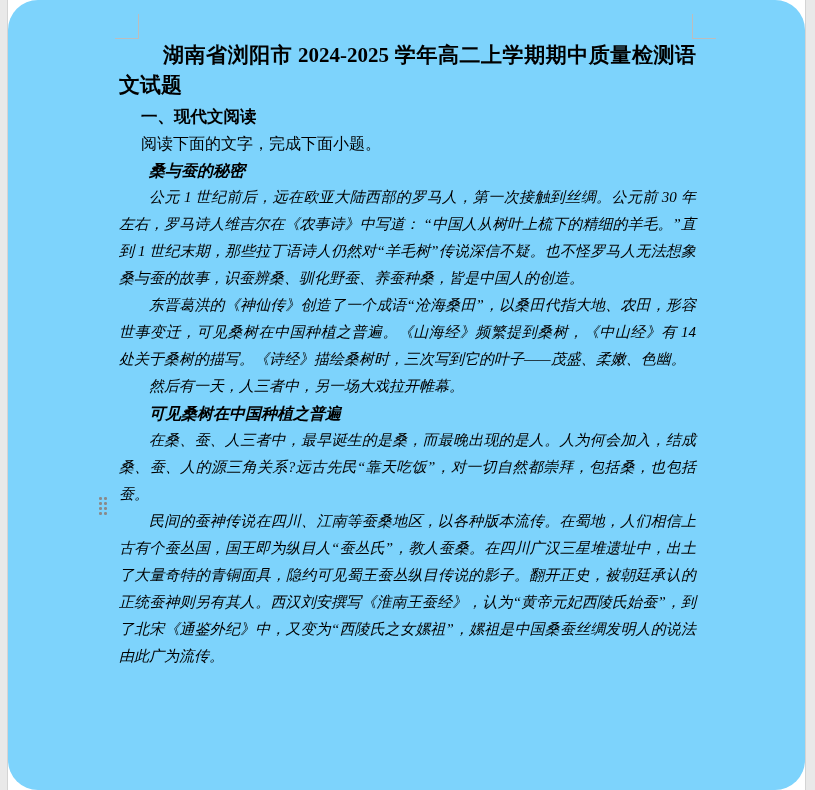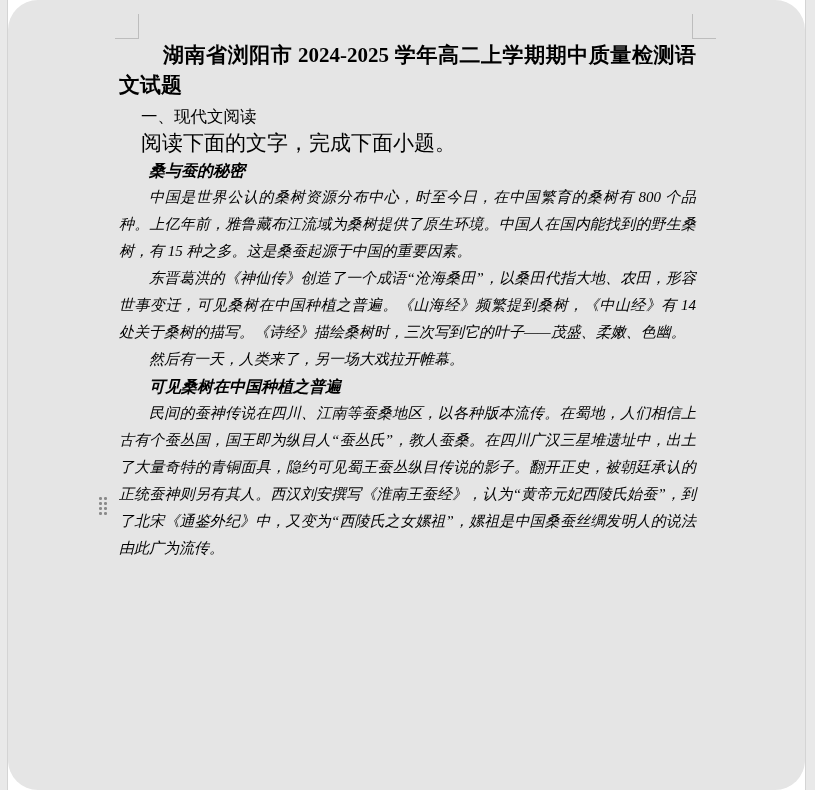--- a/index.html
+++ b/index.html
@@ -5,44 +5,44 @@
   html,body{margin:0;padding:0;}
   body{
     width:815px;height:790px;overflow:hidden;position:relative;
     background:#ffffff;
     font-family:"Liberation Serif","DejaVu Serif",serif;
     color:#000;
   }
   .canvas-strip{position:absolute;top:0;height:790px;background:#e9e9e9;}
   .canvas-strip.left{left:0;width:7px;border-right:1px solid #d4d4d4;}
   .canvas-strip.right{right:0;width:9px;border-left:1px solid #d4d4d4;}
-  .page{position:absolute;left:8px;top:0;width:797px;height:790px;background:#e5e5e5;border-radius:30px;}
+  .page{position:absolute;left:8px;top:0;width:797px;height:790px;background:#7dd3fc;border-radius:30px;}
 
   
   .crop{position:absolute;background:#bdbdbd;}
   .crop.tl-v{left:130px;top:14px;width:1px;height:25px;}
   .crop.tl-h{left:107px;top:38px;width:24px;height:1px;}
   .crop.tr-v{left:684px;top:14px;width:1px;height:25px;}
   .crop.tr-h{left:684px;top:38px;width:24px;height:1px;}
 
   .content{
     position:absolute;left:111px;top:40px;width:577px;
   }
   .doc-title{
     font-size:21px;line-height:30px;font-weight:bold;
     text-indent:44px;text-align:justify;
     font-family:"Liberation Serif","DejaVu Serif",serif;
   }
   .h-section{
-    font-size:16.5px;line-height:27px;font-weight:normal;
+    font-size:16.5px;line-height:27px;font-weight:bold;
     text-indent:22px;margin-top:3px;
     font-family:"DejaVu Sans","Liberation Sans",sans-serif;
   }
   .p-plain{
-    font-size:21px;line-height:27px;text-indent:22px;text-align:justify;
+    font-size:16px;line-height:27px;text-indent:22px;text-align:justify;
     font-family:"Liberation Serif","DejaVu Serif",serif;
   }
   .p-kaiti{
     font-size:15px;line-height:27px;text-indent:30px;text-align:justify;
     font-style:italic;
     font-family:"Liberation Serif","DejaVu Serif",serif;
   }
   .h-kaiti{
     font-size:16px;line-height:27px;text-indent:30px;
     font-style:italic;font-weight:bold;
@@ -76,30 +76,31 @@
 
     <div class="doc-title">湖南省浏阳市 2024-2025 学年高二上学期期中质量检测语文试题</div>
 
     <div class="h-section">一、现代文阅读</div>
 
     <div class="p-plain">阅读下面的文字，完成下面小题。</div>
 
 
     <div class="h-kaiti">桑与蚕的秘密</div>
 
+    <div class="p-kaiti">公元 1 世纪前后，远在欧亚大陆西部的罗马人，第一次接触到丝绸。公元前 30 年左右，罗马诗人维吉尔在《农事诗》中写道： “中国人从树叶上梳下的精细的羊毛。”直到 1 世纪末期，那些拉丁语诗人仍然对“羊毛树”传说深信不疑。也不怪罗马人无法想象桑与蚕的故事，识蚕辨桑、驯化野蚕、养蚕种桑，皆是中国人的创造。</div>
 
-    <div class="p-kaiti">中国是世界公认的桑树资源分布中心，时至今日，在中国繁育的桑树有 800 个品种。上亿年前，雅鲁藏布江流域为桑树提供了原生环境。中国人在国内能找到的野生桑树，有 15 种之多。这是桑蚕起源于中国的重要因素。</div>
 
     <div class="p-kaiti">东晋葛洪的《神仙传》创造了一个成语“沧海桑田”，以桑田代指大地、农田，形容世事变迁，可见桑树在中国种植之普遍。《山海经》频繁提到桑树，《中山经》有 14 处关于桑树的描写。《诗经》描绘桑树时，三次写到它的叶子——茂盛、柔嫩、色幽。</div>
 
 
-    <div class="p-kaiti">然后有一天，人类来了，另一场大戏拉开帷幕。</div>
+    <div class="p-kaiti">然后有一天，人三者中，另一场大戏拉开帷幕。</div>
 
     <div class="h-kaiti">可见桑树在中国种植之普遍</div>
 
+    <div class="p-kaiti">在桑、蚕、人三者中，最早诞生的是桑，而最晚出现的是人。人为何会加入，结成桑、蚕、人的源三角关系?远古先民“靠天吃饭”，对一切自然都崇拜，包括桑，也包括蚕。</div>
 
     <div class="p-kaiti">民间的蚕神传说在四川、江南等蚕桑地区，以各种版本流传。在蜀地，人们相信上古有个蚕丛国，国王即为纵目人“蚕丛氏”，教人蚕桑。在四川广汉三星堆遗址中，出土了大量奇特的青铜面具，隐约可见蜀王蚕丛纵目传说的影子。翻开正史，被朝廷承认的正统蚕神则另有其人。西汉刘安撰写《淮南王蚕经》，认为“黄帝元妃西陵氏始蚕”，到了北宋《通鉴外纪》中，又变为“西陵氏之女嫘祖”，嫘祖是中国桑蚕丝绸发明人的说法由此广为流传。</div>
 
   </div>
 
   <div class="drag-handle">
     <i></i>
       <i></i>
       <i></i>
       <i></i>

